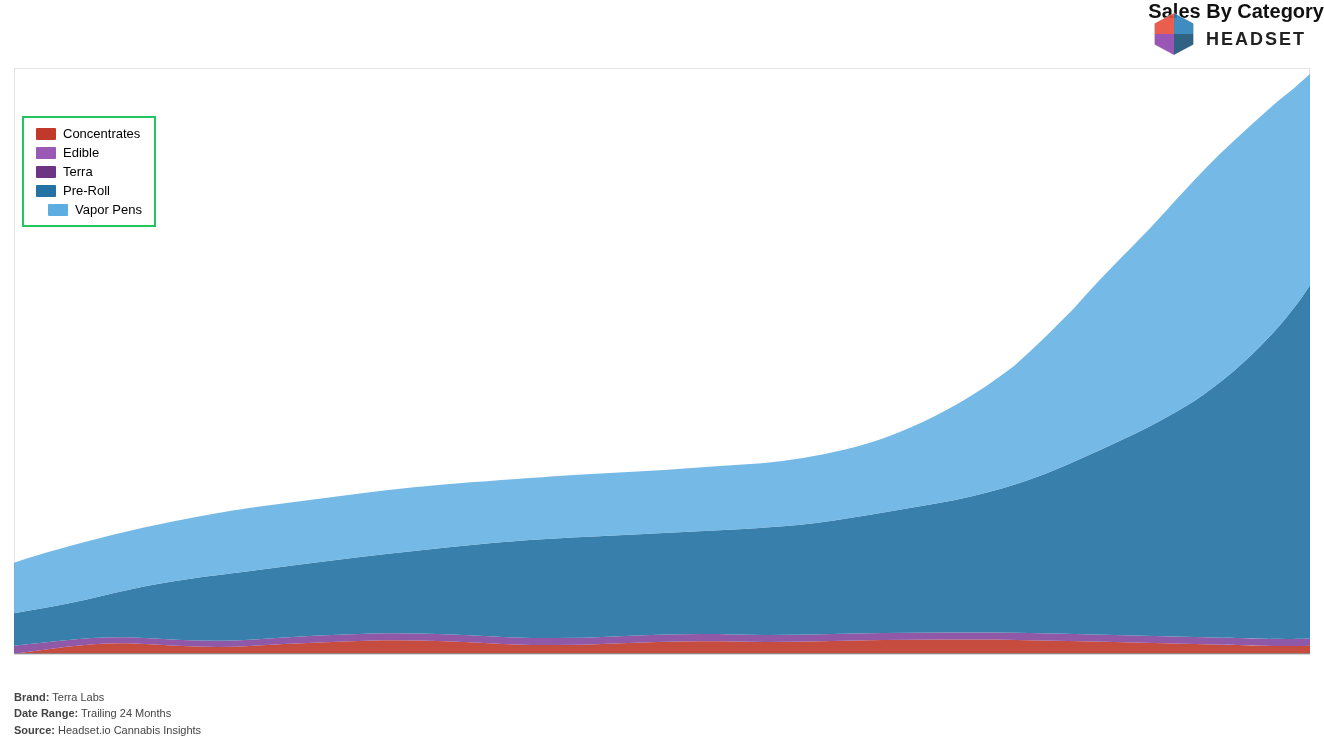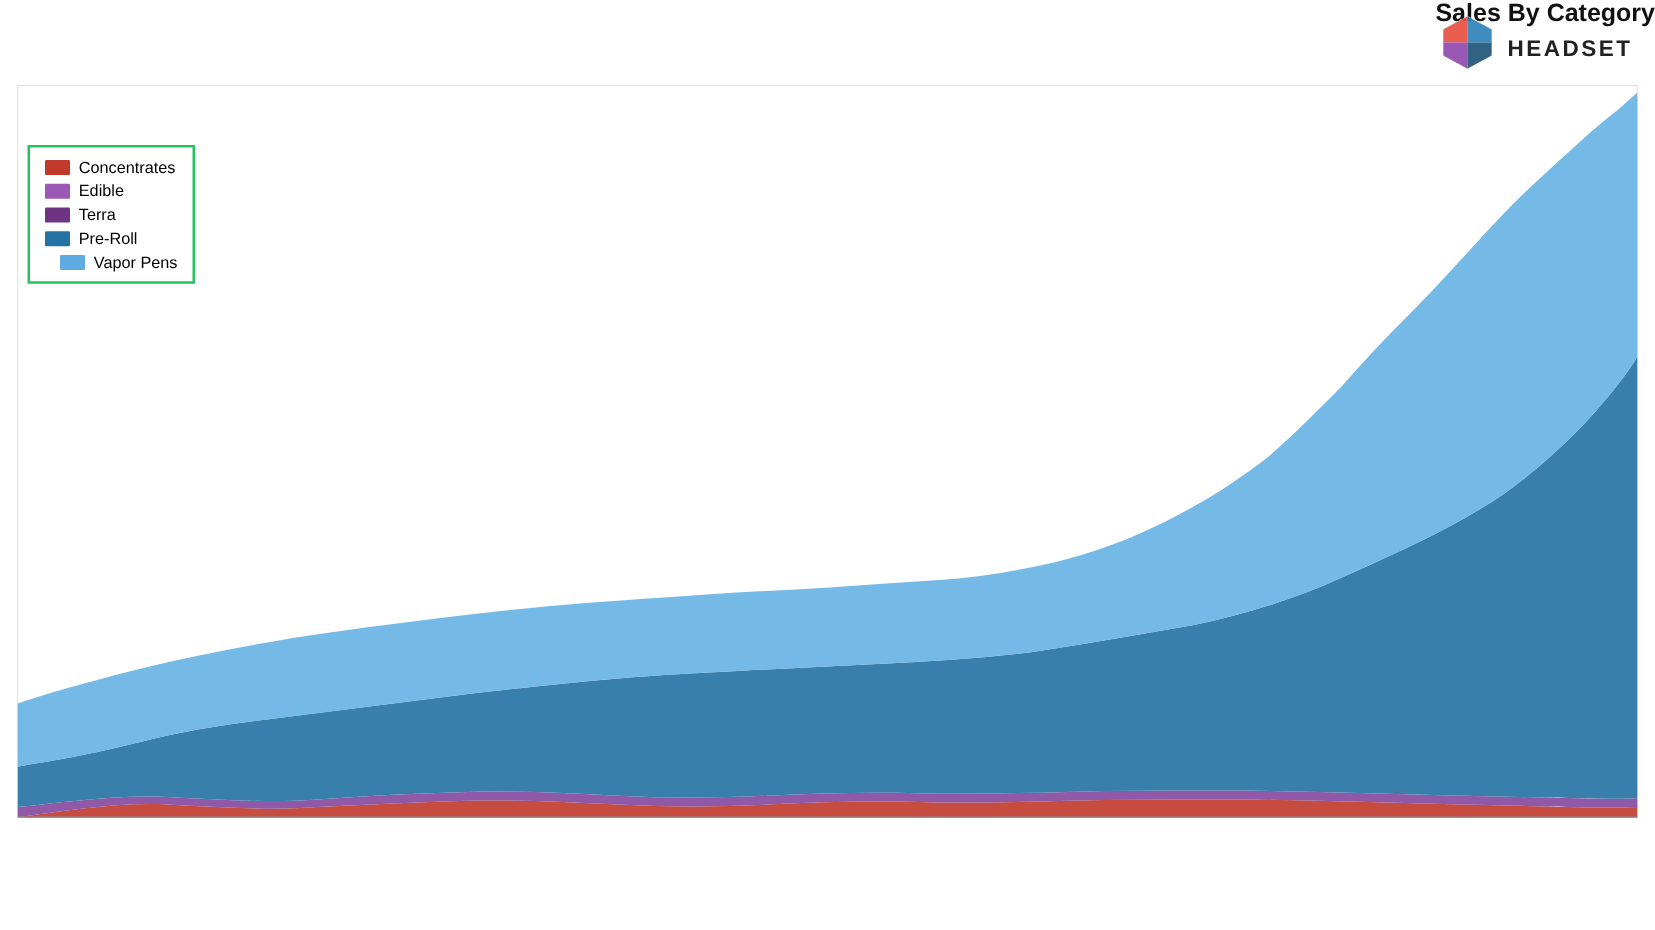--- a/index.html
+++ b/index.html
@@ -263,14 +263,28 @@
         C 60,530 30,535 0,540
         Z
       " fill="#5dade2" opacity="0.85"></path>
 
       <line x1="0" y1="580" x2="1296" y2="580" stroke="#888" stroke-width="1"></line>
 
     </svg>
   </div>
 
 
+  <div class="footer-info">
+    <div>
+      <span class="label">Brand:</span>
+      <span>Terra Labs</span>
+    </div>
+    <div>
+      <span class="label">Date Range:</span>
+      <span>Trailing 24 Months</span>
+    </div>
+    <div>
+      <span class="label">Source:</span>
+      <span>Headset.io Cannabis Insights</span>
+    </div>
+  </div>
 
 </div>
 
 </body></html>

